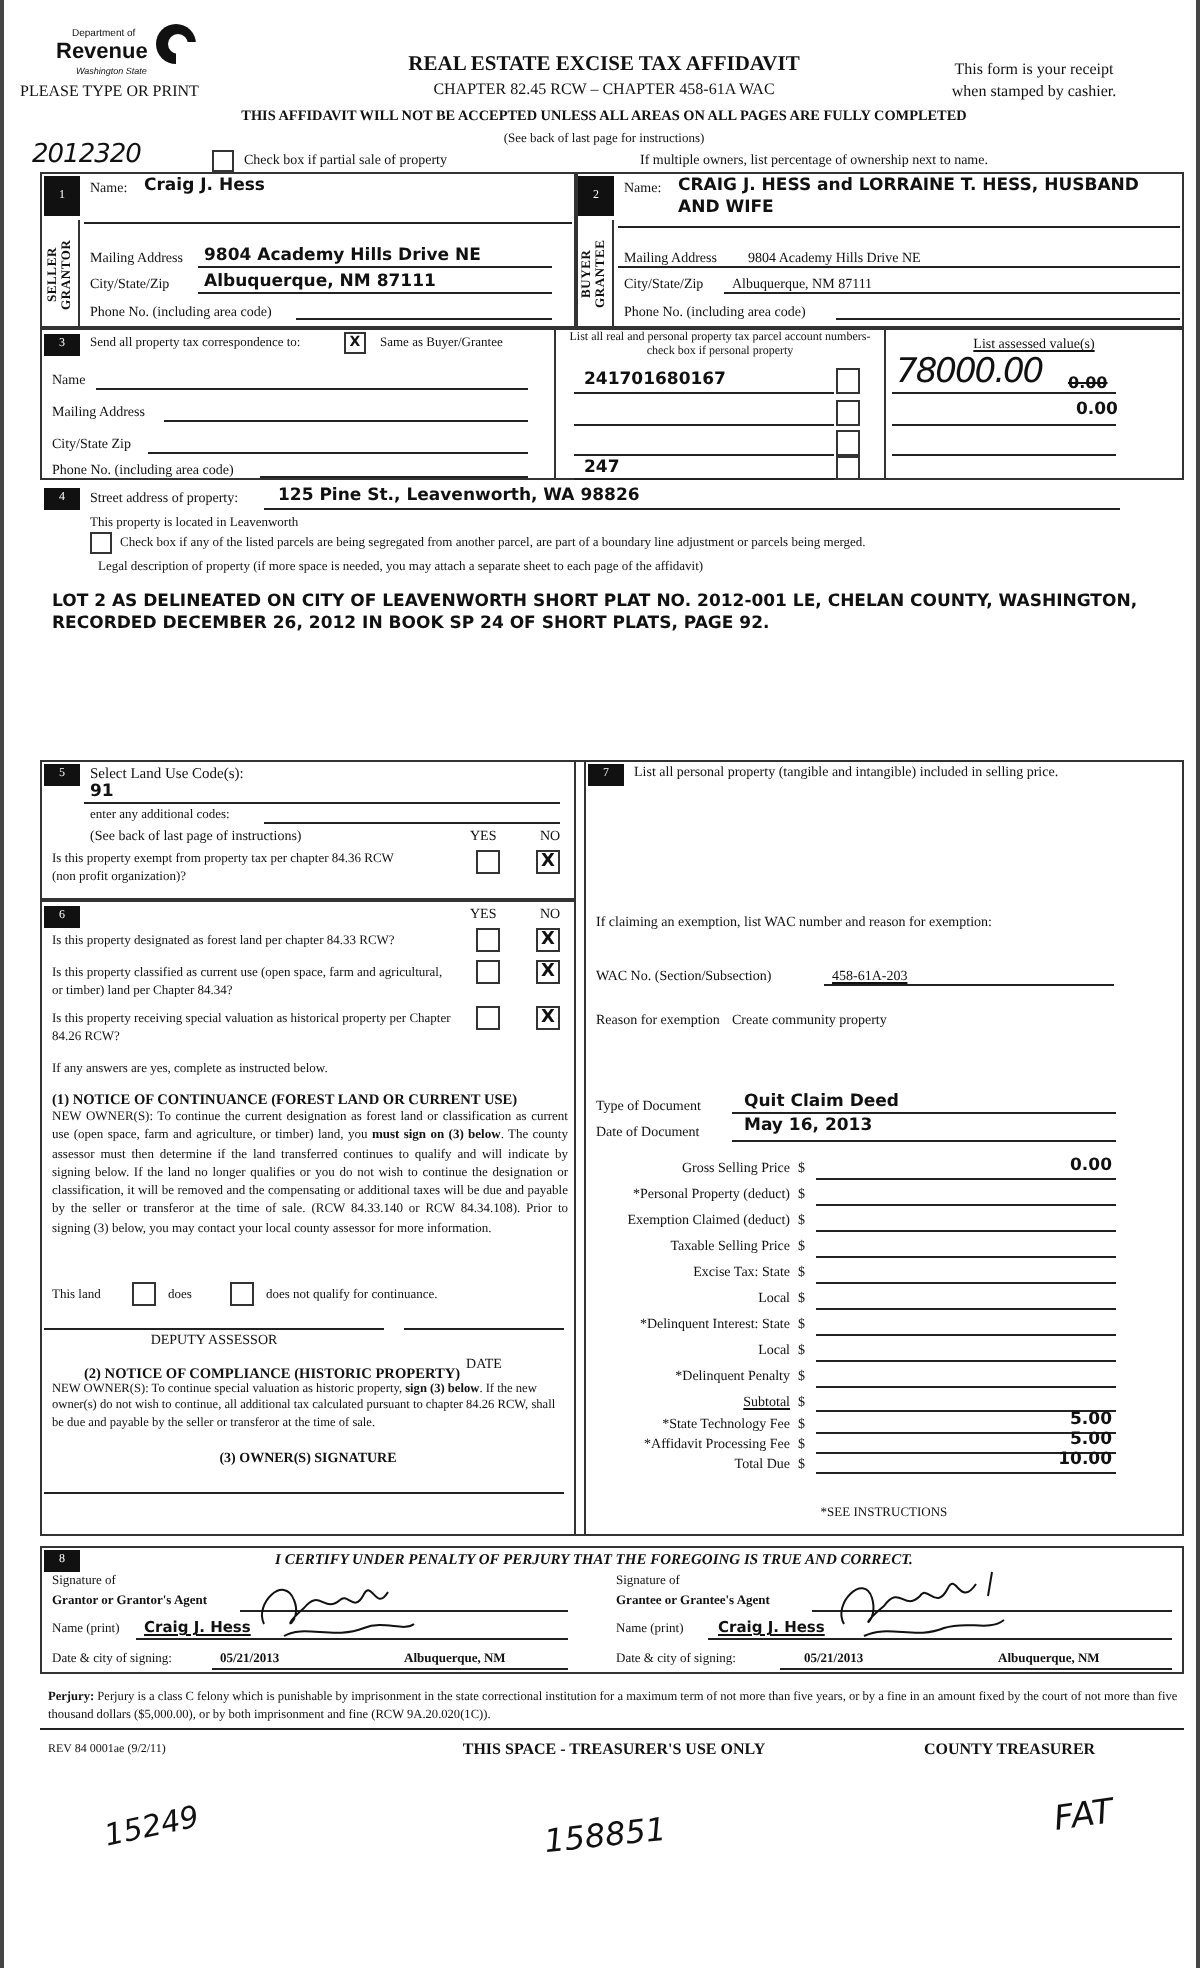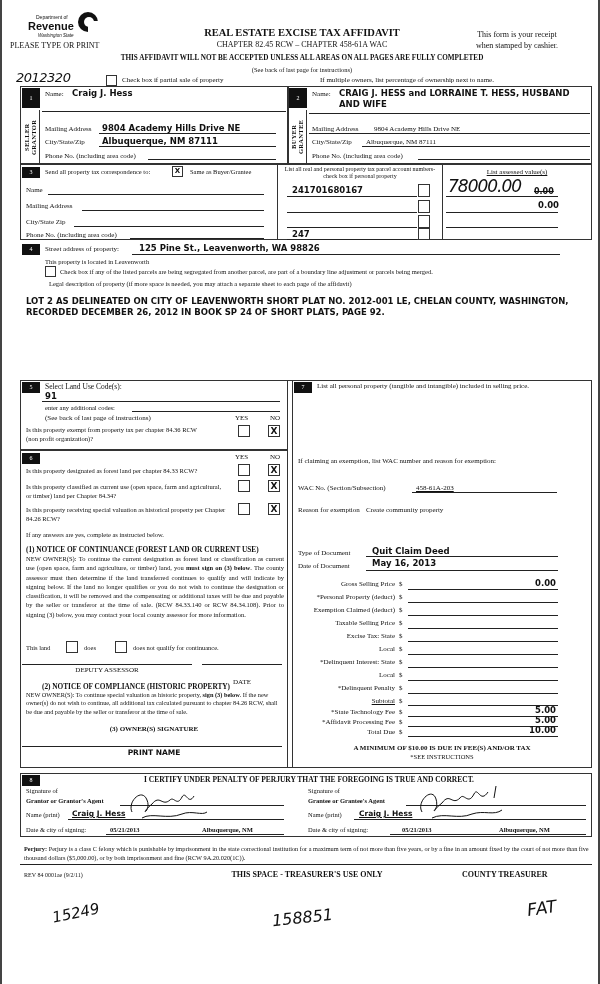--- a/index.html
+++ b/index.html
@@ -173,21 +173,20 @@
 
   <div class="line" style="left:20px;top:664px;width:170px;"></div>
   <div class="line" style="left:200px;top:664px;width:80px;"></div>
   <div class="abs center" style="left:20px;top:666px;width:170px;font-size:7px;">DEPUTY ASSESSOR</div>
   <div class="abs center" style="left:200px;top:638px;width:80px;font-size:7px;margin-top:40px;">DATE</div>
 
   <div class="abs center bold" style="left:20px;top:682px;width:228px;font-size:7.3px;">(2) NOTICE OF COMPLIANCE (HISTORIC PROPERTY)</div>
   <div class="abs" style="left:24px;top:691px;width:258px;font-size:6.3px;line-height:8.3px;"><span>NEW OWNER(S): To continue special valuation as historic property, </span><b>sign (3) below</b><span>. If the new owner(s) do not wish to continue, all additional tax calculated pursuant to chapter 84.26 RCW, shall be due and payable by the seller or transferor at the time of sale.</span></div>
   <div class="abs center bold" style="left:20px;top:725px;width:264px;font-size:7px;">(3) OWNER(S) SIGNATURE</div>
   <div class="line" style="left:20px;top:746px;width:260px;"></div>
-  <div class="abs center sans" style="left:20px;top:748px;width:264px;font-size:7.5px;">PRINT NAME</div>
 
   <div class="box" style="left:286px;top:380px;width:304px;height:388px;border-left:none;"></div>
   <div class="abs" style="left:290px;top:380px;width:1px;height:388px;background:#333;"></div>
   <div class="num" style="left:292px;top:382px;">7</div>
   <div class="abs" style="left:315px;top:382px;width:250px;font-size:7px;line-height:9px;">List all personal property (tangible and intangible) included in selling price.</div>
   <div class="abs" style="left:296px;top:457px;font-size:7px;">If claiming an exemption, list WAC number and reason for exemption:</div>
   <div class="abs" style="left:296px;top:484px;font-size:7px;">WAC No. (Section/Subsection)</div>
   <div class="abs" style="left:414px;top:484px;font-size:7px;text-decoration:underline;">458-61A-203</div>
   <div class="line" style="left:410px;top:492px;width:145px;"></div>
   <div class="abs" style="left:296px;top:506px;font-size:7px;">Reason for exemption</div>
@@ -242,26 +241,25 @@
     <div class="line" style="left:406px;top:716px;width:150px;"></div>
     <div class="line" style="left:406px;top:726px;width:150px;"></div>
     <div class="line" style="left:406px;top:736px;width:150px;"></div>
 
     <div class="amt" style="left:444px;top:578px;">0.00</div>
     <div class="amt" style="left:444px;top:705px;">5.00</div>
     <div class="amt" style="left:444px;top:715px;">5.00</div>
     <div class="amt" style="left:444px;top:725px;">10.00</div>
   </div>
 
-  <div class="abs center bold" style="left:290px;top:744px;width:300px;font-size:7px;">A MINIMUM OF $10.00 IS DUE IN FEE(S) AND/OR TAX</div>
   <div class="abs center" style="left:290px;top:753px;width:300px;font-size:6.5px;">*SEE INSTRUCTIONS</div>
 
   <div class="box" style="left:18px;top:773px;width:572px;height:64px;"></div>
   <div class="num" style="left:20px;top:775px;">8</div>
-  <div class="abs center bold" style="left:47px;top:775px;width:520px;font-size:7.5px;">I CERTIFY UNDER PENALTY OF PERJURY THAT THE FOREGOING IS TRUE AND CORRECT.</div>
+  <div class="abs center bold" style="left:35px;top:775px;width:520px;font-size:7.5px;font-style:italic;">I CERTIFY UNDER PENALTY OF PERJURY THAT THE FOREGOING IS TRUE AND CORRECT.</div>
 
   <div class="abs" style="left:24px;top:787px;font-size:6.5px;">Signature of</div>
   <div class="abs bold" style="left:24px;top:797px;font-size:6.5px;">Grantor or Grantor's Agent</div>
   <div class="line" style="left:118px;top:805px;width:164px;"></div>
   <div class="abs" style="left:120px;top:782px;width:100px;height:40px;">
     <svg width="100" height="40" viewBox="0 0 100 40">
         <path d="M10 30 C 5 20, 20 5, 25 18 C 30 30, 15 35, 30 22 C 38 12, 40 25, 48 18 C 52 14, 55 25, 60 15 C 64 8, 66 24, 72 14 M20 36 C 30 30, 45 38, 60 32 C 70 28, 80 34, 85 30" stroke="#111" stroke-width="1" fill="none"></path>
       </svg>
   </div>
   <div class="abs" style="left:24px;top:811px;font-size:6.5px;">Name (print)</div>

